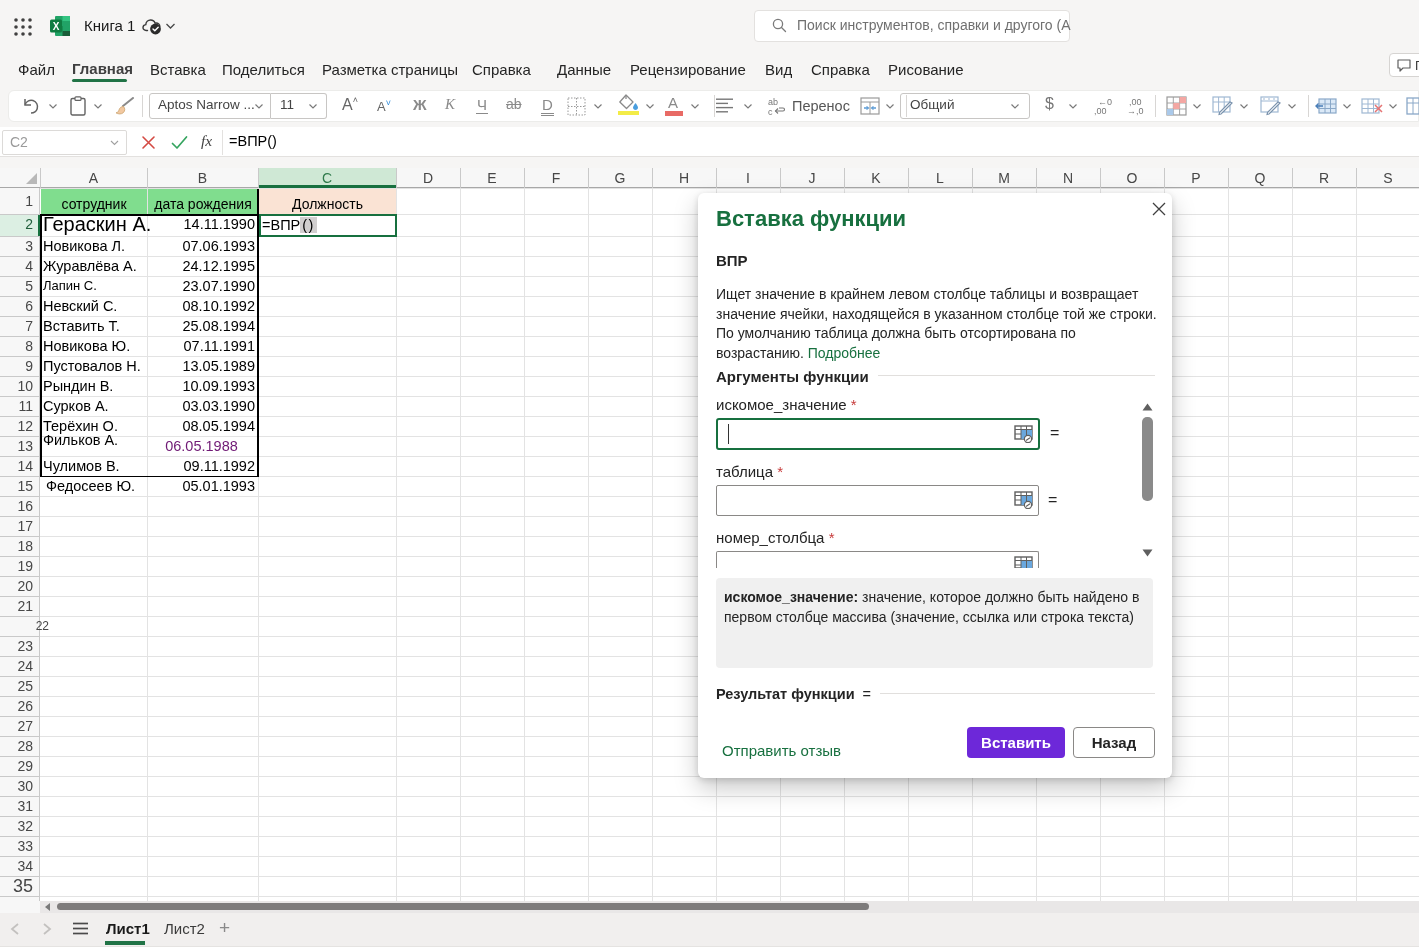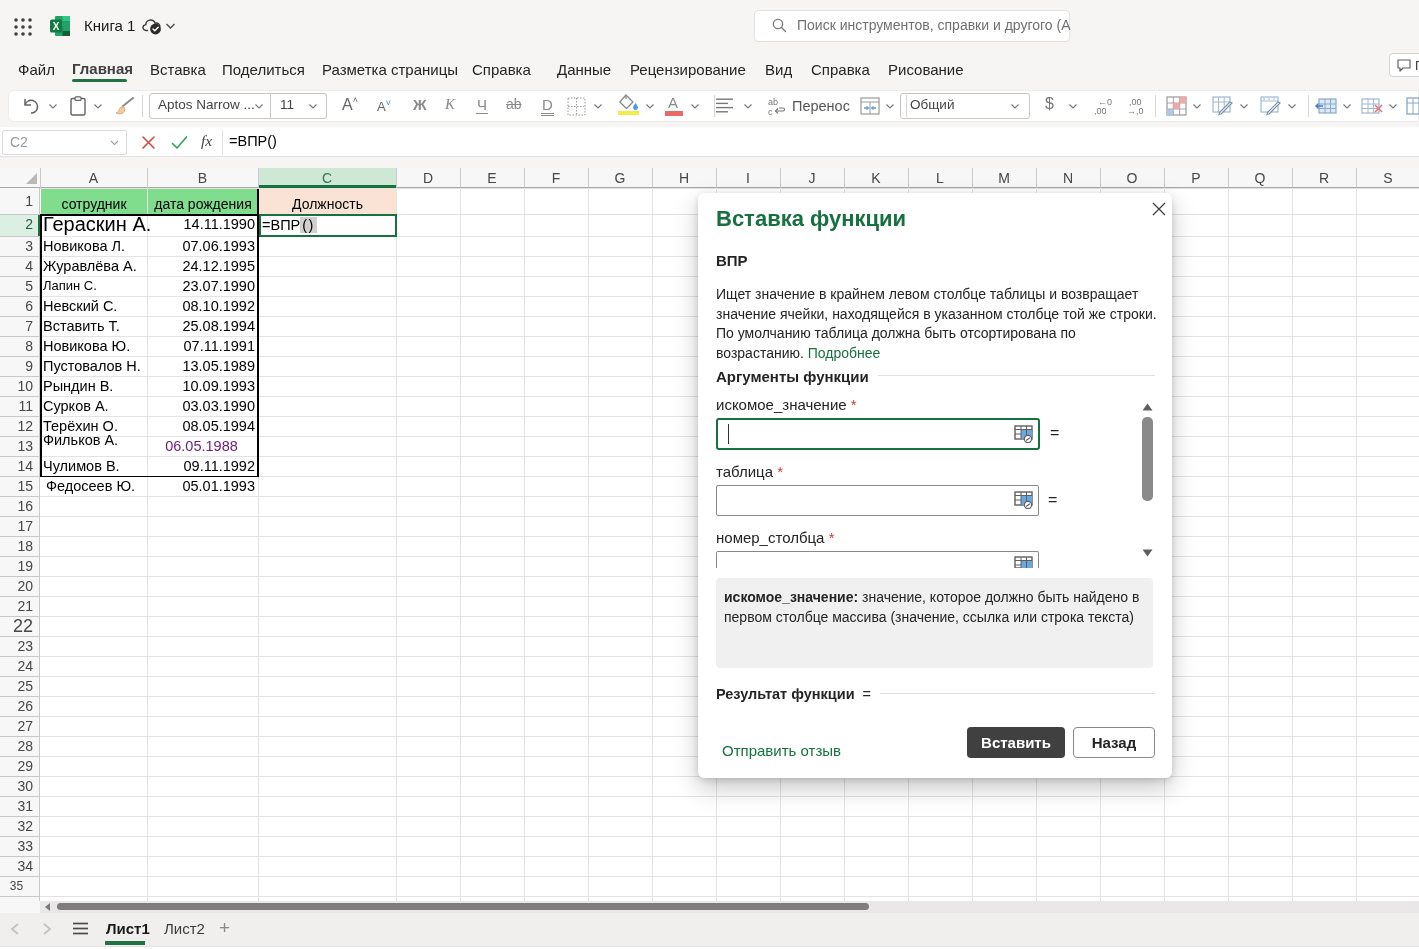--- a/index.html
+++ b/index.html
@@ -398,34 +398,34 @@
     <div class="abs" style="left:0;top:247.5px;width:33px;height:20.0px;line-height:20.0px;text-align:right;font-size:14px;color:#474747;">12</div>
     <div class="abs" style="left:0;top:267.5px;width:33px;height:20.0px;line-height:20.0px;text-align:right;font-size:14px;color:#474747;">13</div>
     <div class="abs" style="left:0;top:287.5px;width:33px;height:20.0px;line-height:20.0px;text-align:right;font-size:14px;color:#474747;">14</div>
     <div class="abs" style="left:0;top:307.5px;width:33px;height:20.0px;line-height:20.0px;text-align:right;font-size:14px;color:#474747;">15</div>
     <div class="abs" style="left:0;top:327.5px;width:33px;height:20.0px;line-height:20.0px;text-align:right;font-size:14px;color:#474747;">16</div>
     <div class="abs" style="left:0;top:347.5px;width:33px;height:20.0px;line-height:20.0px;text-align:right;font-size:14px;color:#474747;">17</div>
     <div class="abs" style="left:0;top:367.5px;width:33px;height:20.0px;line-height:20.0px;text-align:right;font-size:14px;color:#474747;">18</div>
     <div class="abs" style="left:0;top:387.5px;width:33px;height:20.0px;line-height:20.0px;text-align:right;font-size:14px;color:#474747;">19</div>
     <div class="abs" style="left:0;top:407.5px;width:33px;height:20.0px;line-height:20.0px;text-align:right;font-size:14px;color:#474747;">20</div>
     <div class="abs" style="left:0;top:427.5px;width:33px;height:20.0px;line-height:20.0px;text-align:right;font-size:14px;color:#474747;">21</div>
-    <div class="abs" style="left:0;top:447.5px;width:33px;height:20.0px;line-height:20.0px;text-align:right;font-size:18px;color:#474747;">22</div>
+    <div class="abs" style="left:16px;top:447.5px;width:33px;height:20.0px;line-height:20.0px;text-align:right;font-size:12px;color:#474747;">22</div>
     <div class="abs" style="left:0;top:467.5px;width:33px;height:20.0px;line-height:20.0px;text-align:right;font-size:14px;color:#474747;">23</div>
     <div class="abs" style="left:0;top:487.5px;width:33px;height:20.0px;line-height:20.0px;text-align:right;font-size:14px;color:#474747;">24</div>
     <div class="abs" style="left:0;top:507.5px;width:33px;height:20.0px;line-height:20.0px;text-align:right;font-size:14px;color:#474747;">25</div>
     <div class="abs" style="left:0;top:527.5px;width:33px;height:20.0px;line-height:20.0px;text-align:right;font-size:14px;color:#474747;">26</div>
     <div class="abs" style="left:0;top:547.5px;width:33px;height:20.0px;line-height:20.0px;text-align:right;font-size:14px;color:#474747;">27</div>
     <div class="abs" style="left:0;top:567.5px;width:33px;height:20.0px;line-height:20.0px;text-align:right;font-size:14px;color:#474747;">28</div>
     <div class="abs" style="left:0;top:587.5px;width:33px;height:20.0px;line-height:20.0px;text-align:right;font-size:14px;color:#474747;">29</div>
     <div class="abs" style="left:0;top:607.5px;width:33px;height:20.0px;line-height:20.0px;text-align:right;font-size:14px;color:#474747;">30</div>
     <div class="abs" style="left:0;top:627.5px;width:33px;height:20.0px;line-height:20.0px;text-align:right;font-size:14px;color:#474747;">31</div>
     <div class="abs" style="left:0;top:647.5px;width:33px;height:20.0px;line-height:20.0px;text-align:right;font-size:14px;color:#474747;">32</div>
     <div class="abs" style="left:0;top:667.5px;width:33px;height:20.0px;line-height:20.0px;text-align:right;font-size:14px;color:#474747;">33</div>
     <div class="abs" style="left:0;top:687.5px;width:33px;height:20.0px;line-height:20.0px;text-align:right;font-size:14px;color:#474747;">34</div>
-    <div class="abs" style="left:0;top:707.5px;width:33px;height:20.0px;line-height:20.0px;text-align:center;font-size:12px;color:#474747;">35</div>
+    <div class="abs" style="left:0;top:707.5px;width:33px;height:20.0px;line-height:20.0px;text-align:right;font-size:18px;color:#474747;">35</div>
     <div class="abs" style="left:41px;top:20.5px;width:106px;height:25.5px;background:#80dd8e;"></div>
     <div class="abs" style="left:148px;top:20.5px;width:110px;height:25.5px;background:#80dd8e;"></div>
     <div class="abs" style="left:259px;top:20.5px;width:137px;height:25.5px;background:#fae3d4;"></div>
     <div class="abs" style="left:41px;top:19.5px;width:106px;height:26.5px;line-height:32.5px;text-align:center;font-size:14px;color:#000;">сотрудник</div>
     <div class="abs" style="left:148px;top:19.5px;width:110px;height:26.5px;line-height:32.5px;text-align:center;font-size:14px;color:#000;">дата рождения</div>
     <div class="abs" style="left:259px;top:19.5px;width:137px;height:26.5px;line-height:32.5px;text-align:center;font-size:14px;color:#000;">Должность</div>
     <div class="abs" style="left:43px;top:46px;height:21.5px;line-height:21.5px;font-size:20px;color:#000;white-space:nowrap;">Гераскин А.</div>
     <div class="abs" style="left:148px;top:46px;width:107px;height:21.5px;line-height:21.5px;text-align:right;font-size:14.5px;color:#000;">14.11.1990</div>
     <div class="abs" style="left:43px;top:67.5px;height:20.0px;line-height:20.0px;font-size:14.5px;color:#000;white-space:nowrap;">Новикова Л.</div>
     <div class="abs" style="left:148px;top:67.5px;width:107px;height:20.0px;line-height:20.0px;text-align:right;font-size:14.5px;color:#000;">07.06.1993</div>
@@ -527,13 +527,13 @@
   </svg>
 <div class="abs" style="left:1142px;top:417px;width:11px;height:84px;background:#8a8a8a;border-radius:5px;"></div>
 <svg class="abs" style="left:1142px;top:549px" width="11" height="8" viewBox="0 0 11 8">
     <path d="M5.5 7.5 L10.5 0.5 L0.5 0.5 Z" fill="#5f5f5f"></path>
   </svg>
 <div class="abs" style="left:716px;top:578px;width:437px;height:90px;background:#f0f0f0;border-radius:4px;"></div>
 <div class="abs" style="left:724px;top:588px;width:428px;font-size:14px;color:#242424;line-height:19.6px;white-space:nowrap;"><b>искомое_значение:</b> значение, которое должно быть найдено в<br>первом столбце массива (значение, ссылка или строка текста)</div>
 <div class="abs" style="left:716px;top:686px;font-size:14.5px;color:#242424;"><b>Результат функции</b>&nbsp; =</div>
 <div class="abs" style="left:880px;top:693px;width:275px;height:1px;background:#e1dfdd;"></div>
 <div class="abs" style="left:722px;top:742px;font-size:15px;color:#17703f;">Отправить отзыв</div>
-<div class="abs" style="left:967px;top:727px;width:98px;height:31px;background:#404040;border-radius:4px;text-align:center;line-height:31px;font-size:15px;font-weight:bold;color:#fff;">Вставить</div>
+<div class="abs" style="left:967px;top:727px;width:98px;height:31px;background:#6d28d9;border-radius:4px;text-align:center;line-height:31px;font-size:15px;font-weight:bold;color:#fff;">Вставить</div>
 <div class="abs" style="left:1073px;top:727px;width:82px;height:31px;background:#fff;border:1px solid #8a8886;border-radius:4px;text-align:center;line-height:29px;font-size:15px;font-weight:bold;color:#242424;">Назад</div>
 </body></html>

